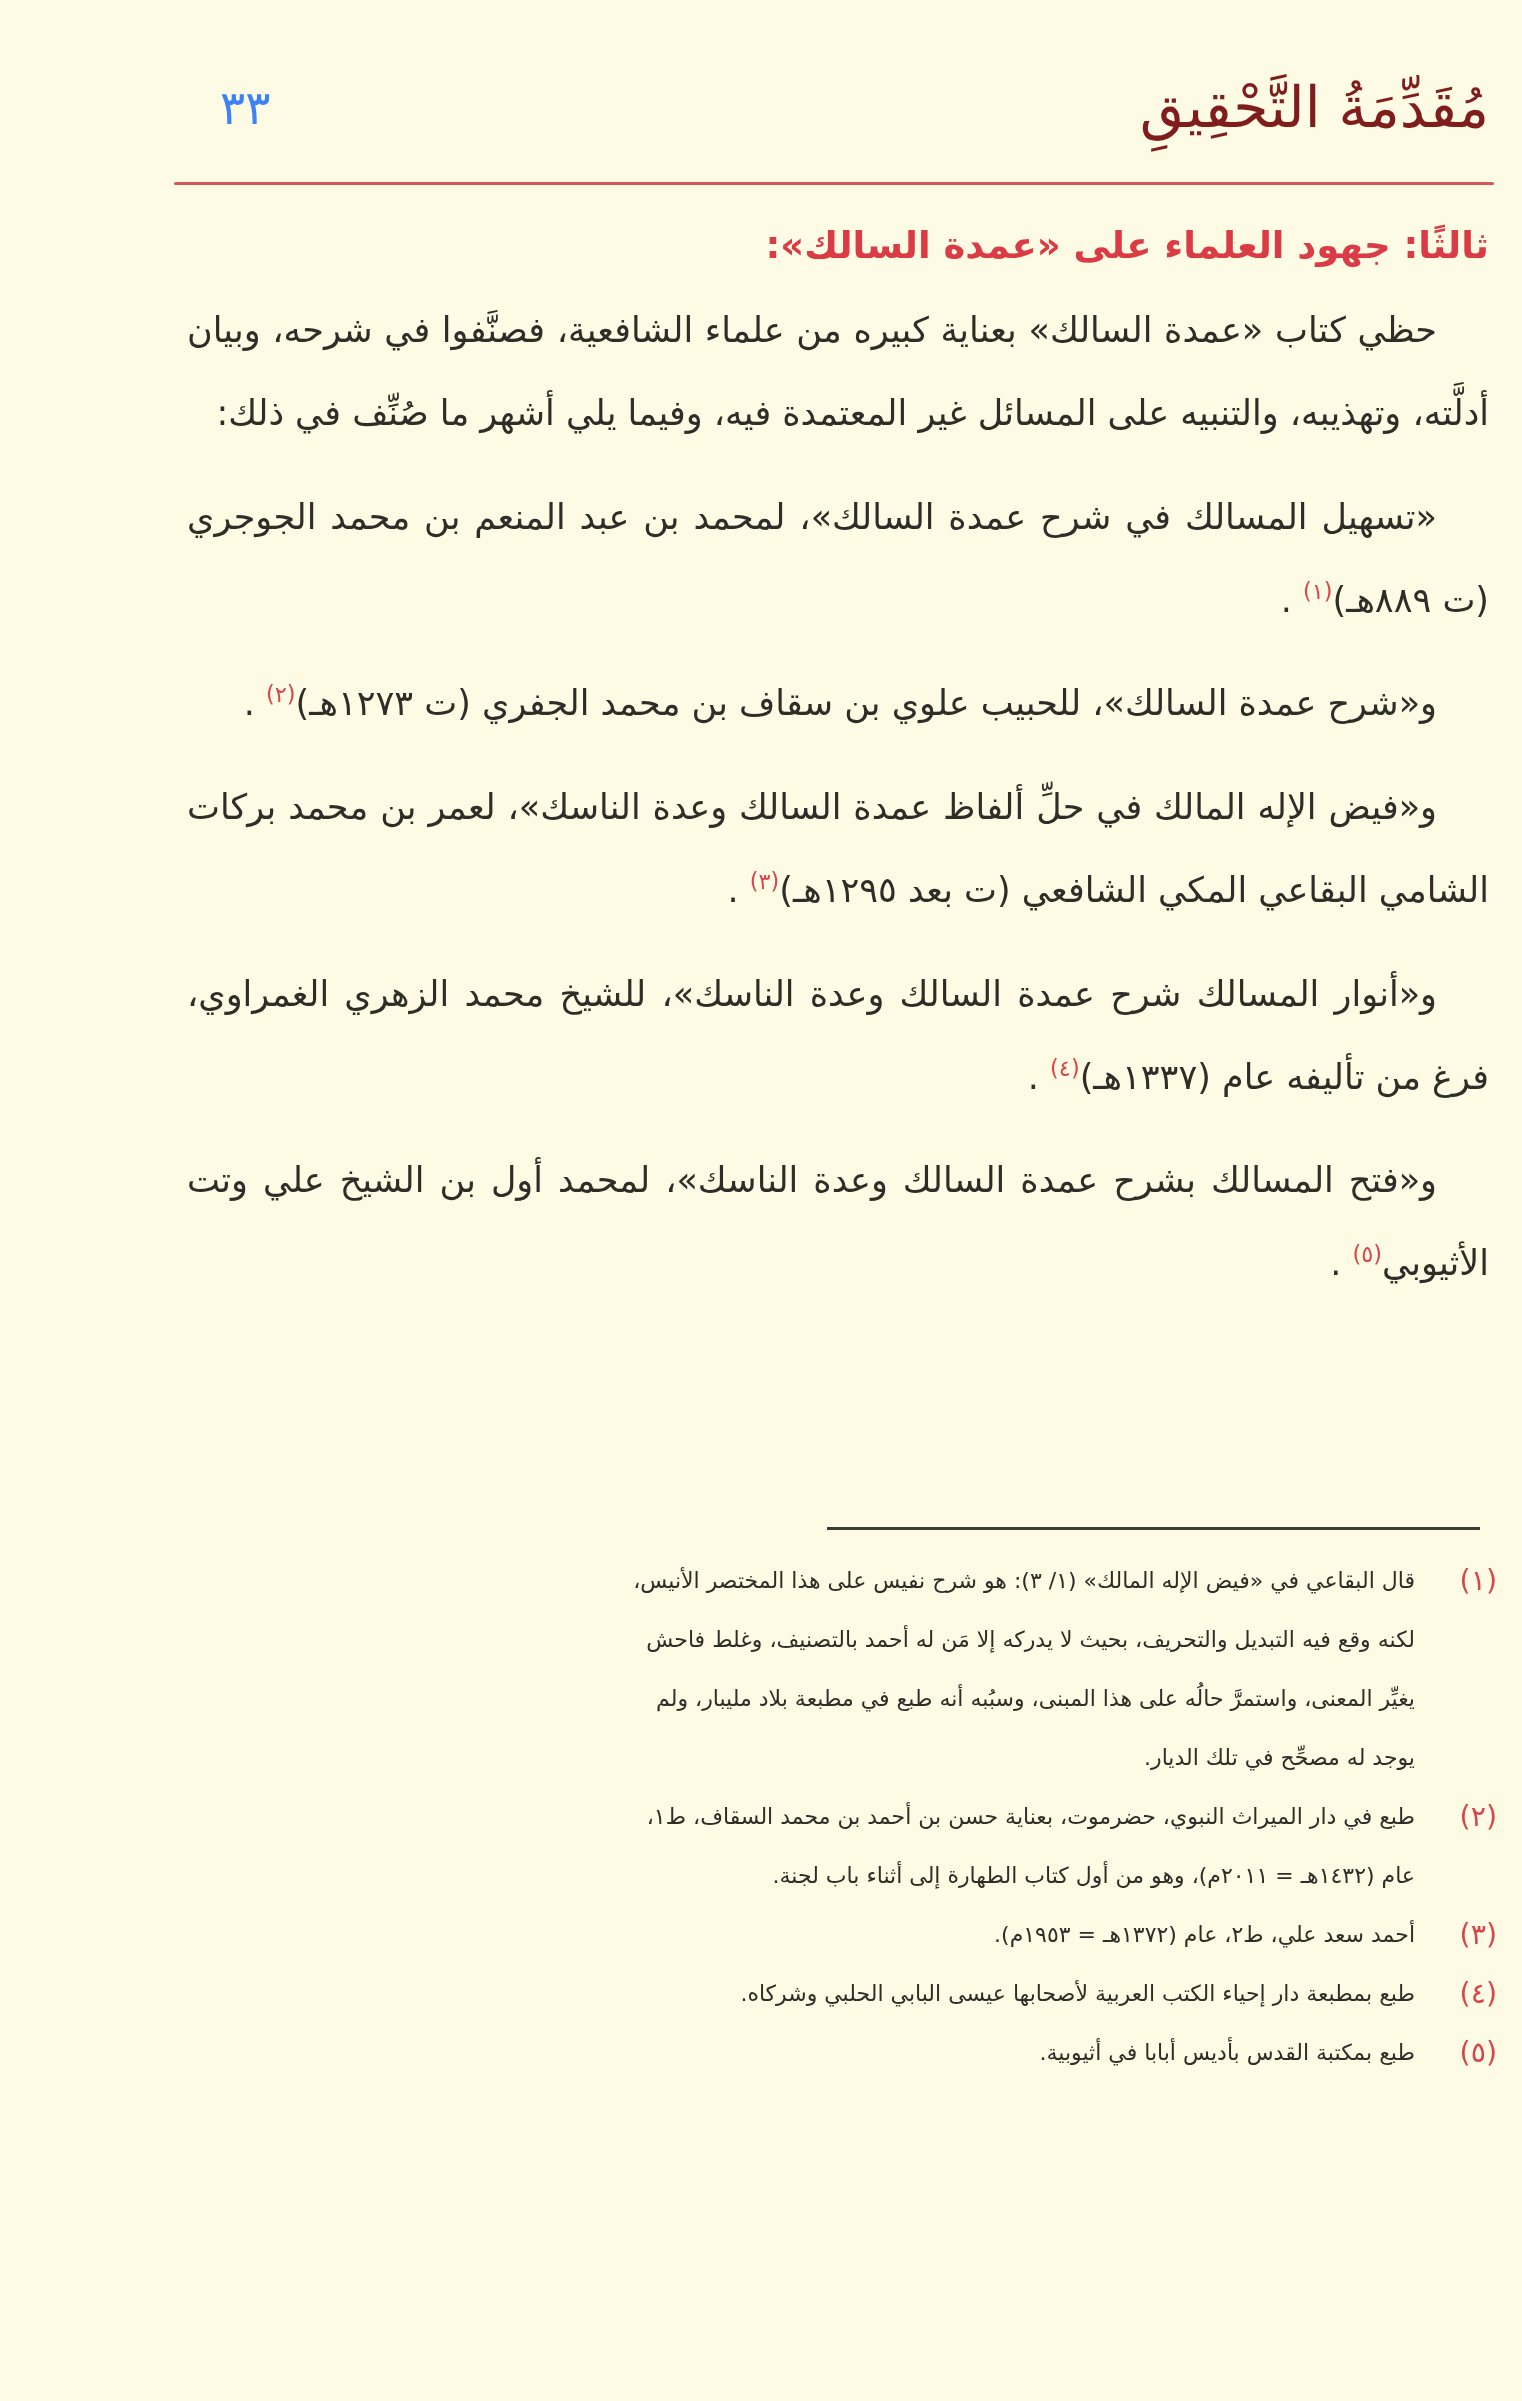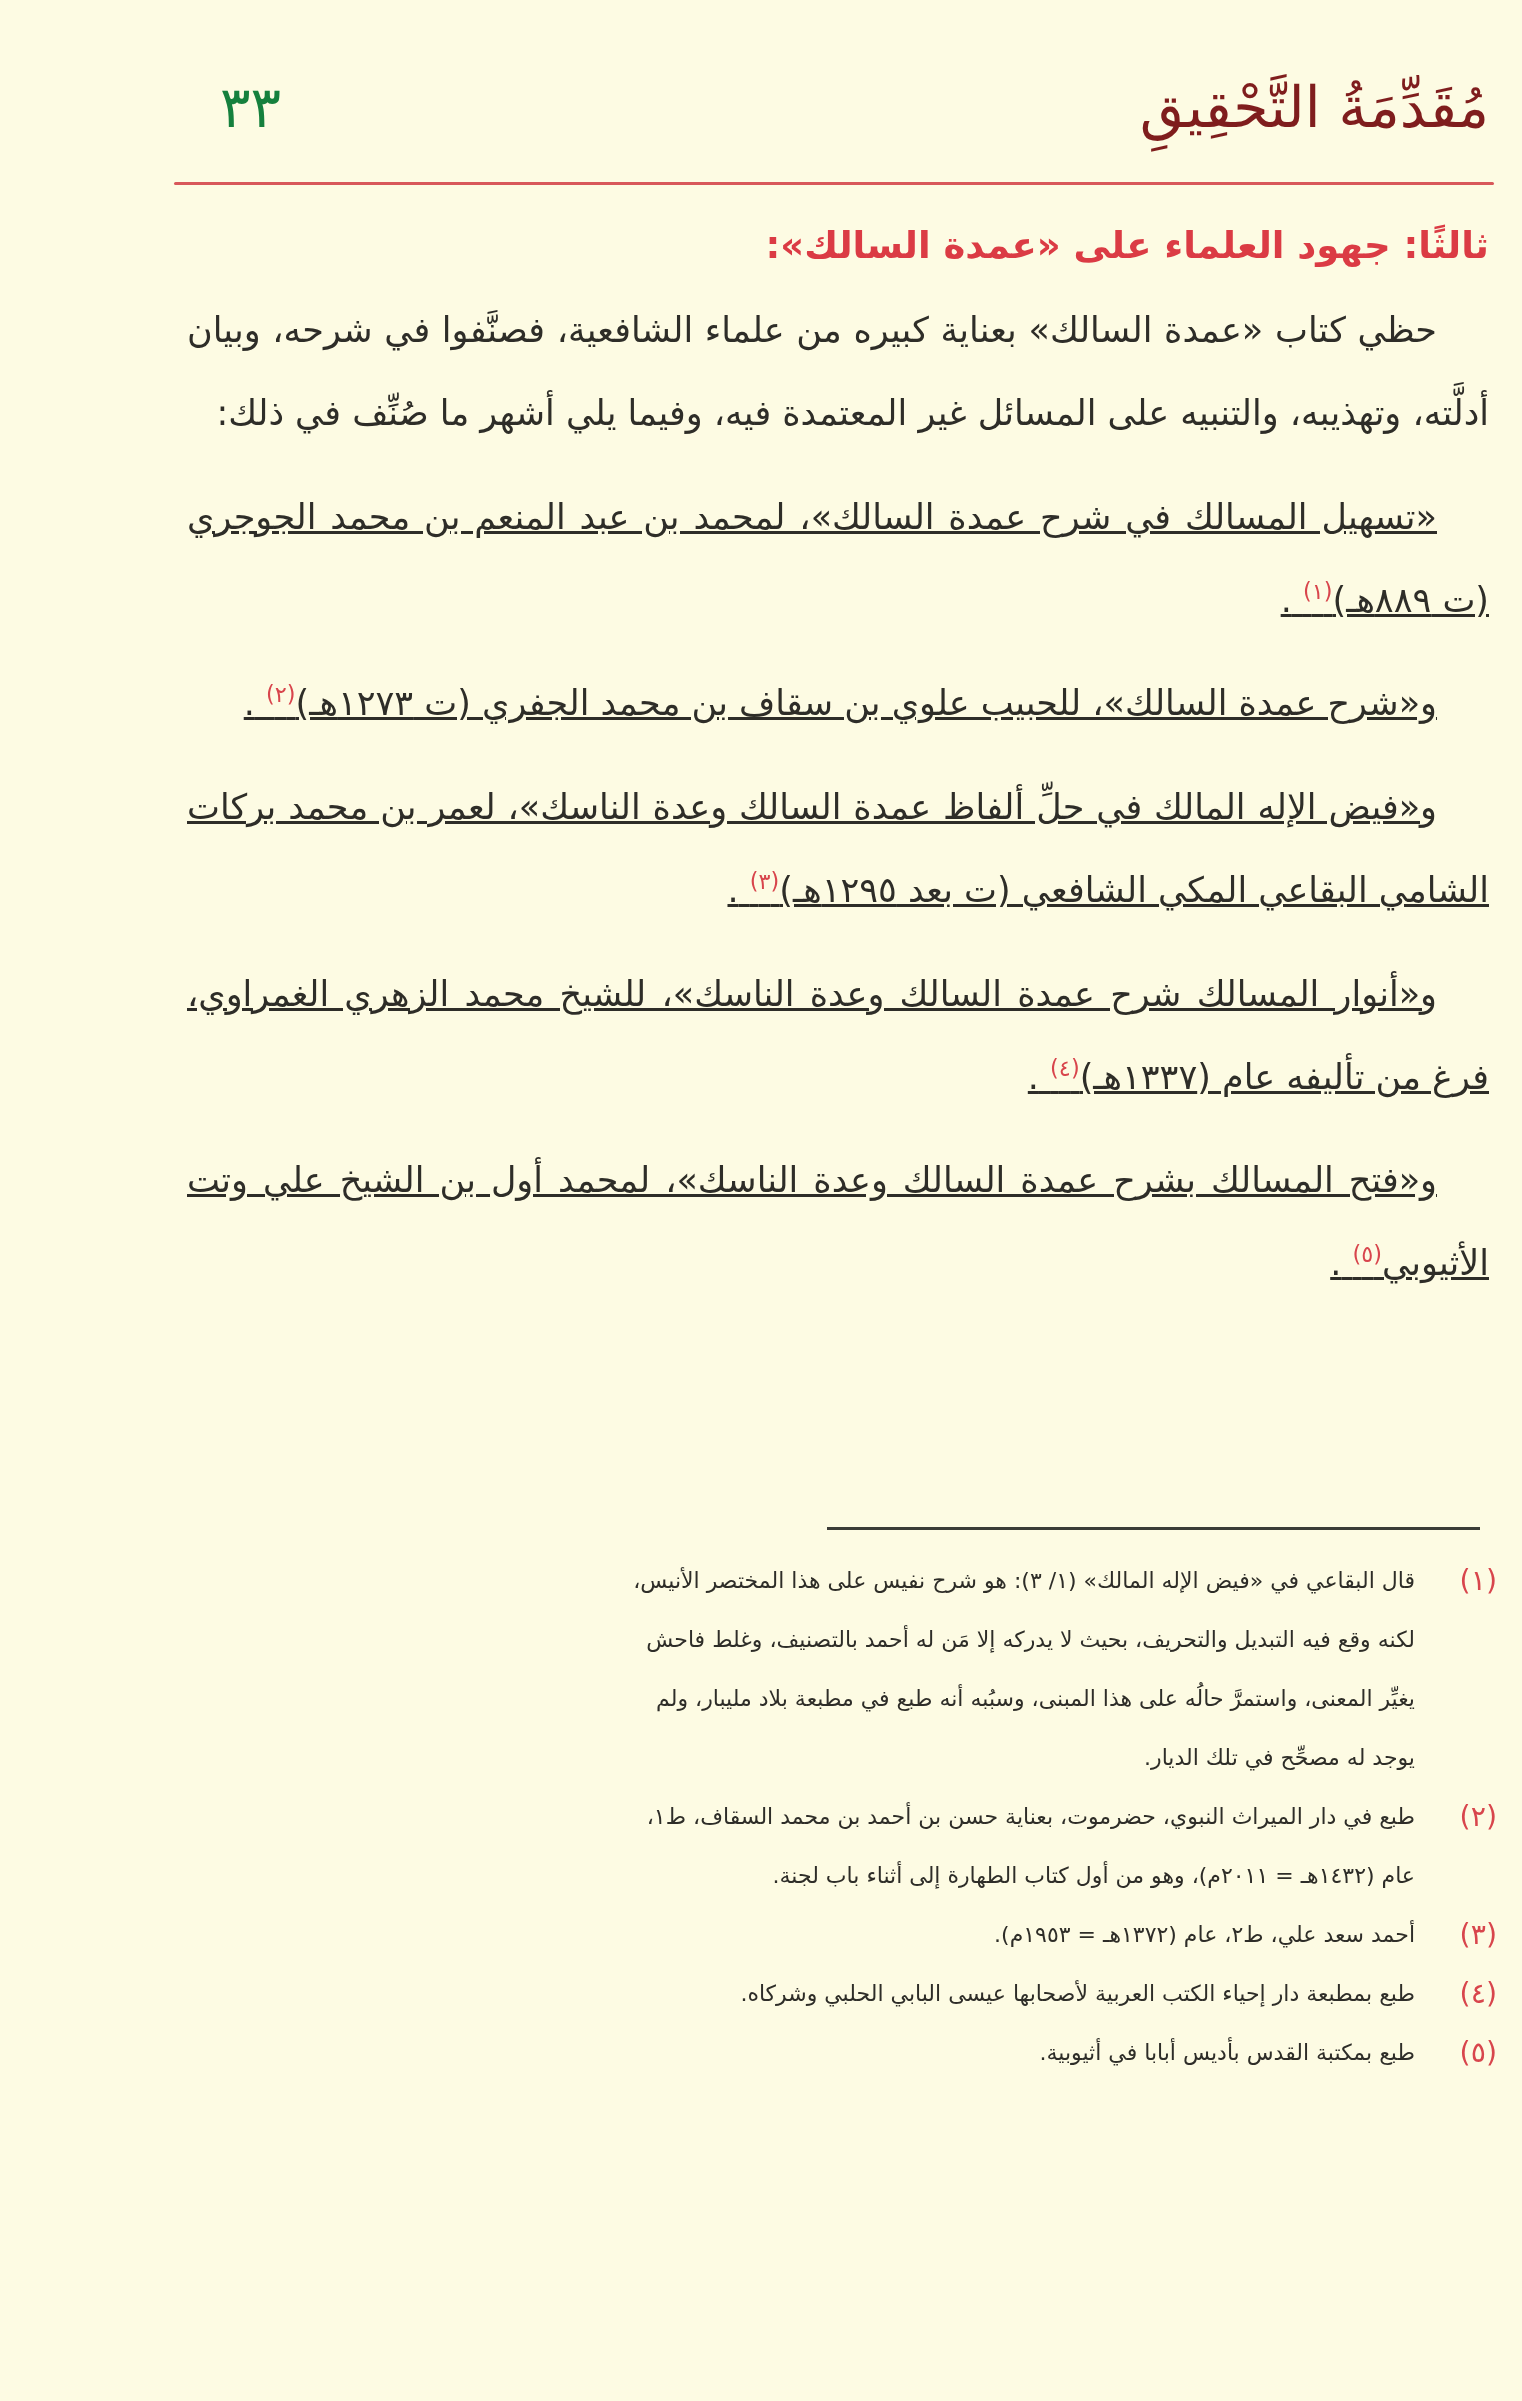--- a/index.html
+++ b/index.html
@@ -39,22 +39,22 @@
       font-weight: normal;
       color: #7f1d1d;
       letter-spacing: 0.9px;
       line-height: 95px;
     }
     .page-number {
       position: absolute;
       left: 52px;
       top: 0;
       font-family: Liberation Sans, sans-serif;
-      font-size: 57px;
-      color: #15803d;
+      font-size: 47px;
+      color: #3b82f6;
       line-height: 95px;
     }
     .head-rule {
       position: absolute;
       left: 174px;
       right: 29px;
       top: 182px;
       height: 3.4px;
       background: #d8585a;
       border-radius: 1.7px;
@@ -80,21 +80,20 @@
       margin: 0;
       text-align: justify;
       text-align-last: right;
       color: #2e2d28;
     }
     .para.indent {
       text-indent: 52px;
     }
     .para.gap {
       margin-top: 20.7px;
-      text-decoration: underline;
     }
     .fn-ref {
       color: #d8454c;
       font-size: 22.4px;
       vertical-align: super;
       line-height: 0;
     }
     .fn-rule {
       position: absolute;
       left: 827px;

